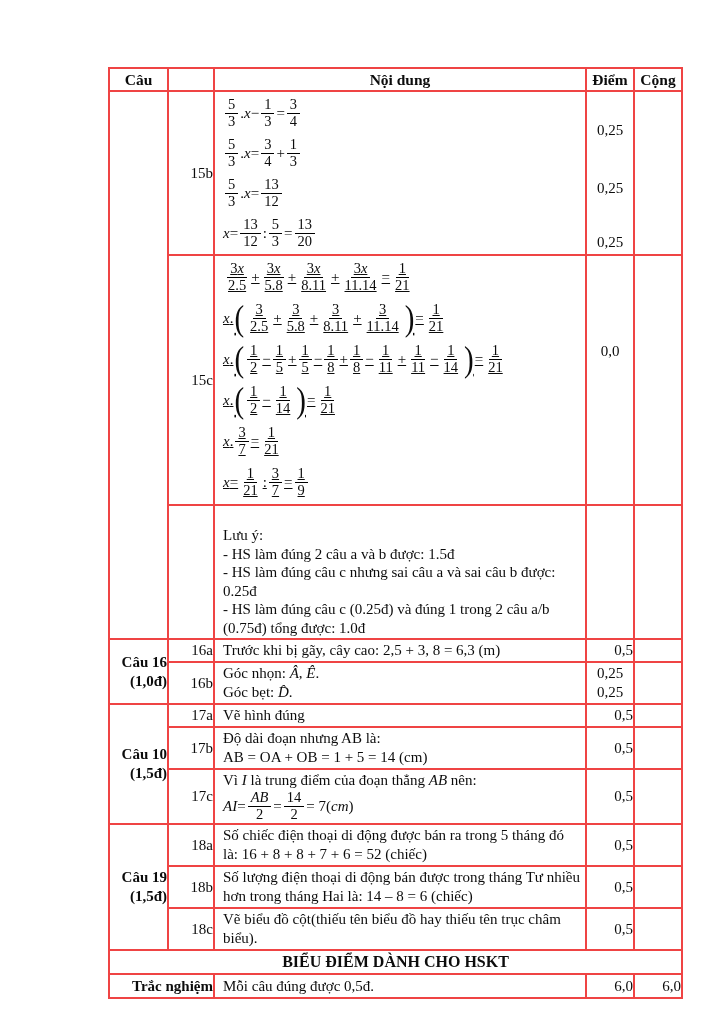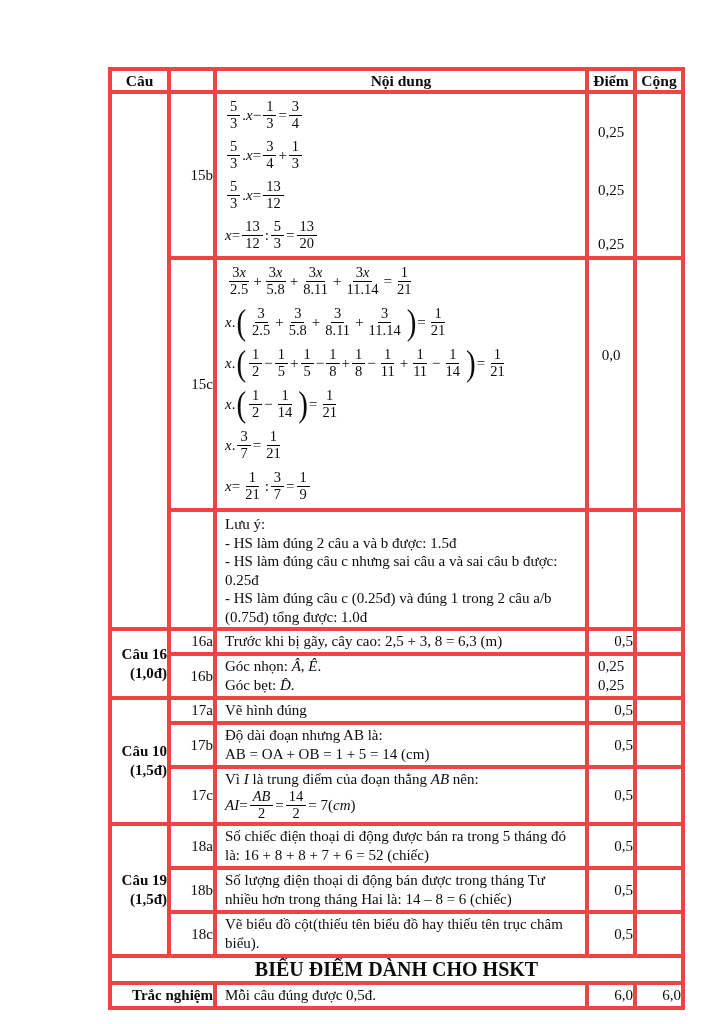--- a/index.html
+++ b/index.html
@@ -4,44 +4,44 @@
 <style>
   html,body { margin:0; padding:0; background:#fff; }
   .page {
     position:relative; width:725px; height:1024px; background:#ffffff;
     font-family:"Liberation Serif", serif; color:#0c0c0c; overflow:hidden;
   }
   table.rubric {
     position:absolute; left:108px; top:67px; width:573px;
     border-collapse:collapse; table-layout:fixed;
   }
-  td { border:4px solid #ef4444; padding:0; vertical-align:middle;
+  td { border:2px solid #ef4444; padding:0; vertical-align:middle;
        font-size:15px; overflow:hidden; }
   .center { text-align:right; }
   .bold { font-weight:bold; }
   .hdr { font-weight:bold; text-align:center; font-size:15.5px; }
   .content { text-align:left; padding:1px 4px 1px 8px; line-height:19px; }
-  .note-cell { line-height:18.5px; padding-top:3px; vertical-align:top; }
+  .note-cell { line-height:18.5px; padding-top:20px; vertical-align:top; }
   .group { text-align:right; font-weight:bold; line-height:19px; }
   .fline { display:flex; align-items:center; min-height:40px; }
-  .q15c-lines .fline { min-height:41px; }
+  .q15c-lines .fline { min-height:41px;text-decoration:underline; }
   .frac { display:inline-flex; flex-direction:column; align-items:center;
           line-height:1.08; margin:0 2px; font-size:14.5px; }
   .frac .num { border-bottom:1px solid #000; padding:0 3px; }
   .frac .den { padding:0 3px; }
   .bp { display:inline-block; font-size:29px; line-height:1;
         transform:scaleY(1.25); margin:0 1px; font-weight:400; }
   .rel { position:relative; }
   .pt-abs { position:absolute; left:0; right:0; text-align:center; }
   .pt-a { top:30px; } .pt-b { top:88px; } .pt-c { top:142px; }
   .pts-mid { display:flex; align-items:center; justify-content:center;
              height:100%; padding-bottom:58px; box-sizing:border-box; }
   .pts-two { display:flex; flex-direction:column; align-items:center;
              justify-content:center; line-height:19px; }
-  .title-row { font-weight:bold; font-size:20px; text-align:center; }
+  .title-row { font-weight:bold; font-size:16px; text-align:center; }
   i { font-style:italic; }
 </style>
 </head>
 <body>
 
 <div class="page">
 <table class="rubric">
   <colgroup>
     <col style="width:59px">
         <col style="width:46px">

